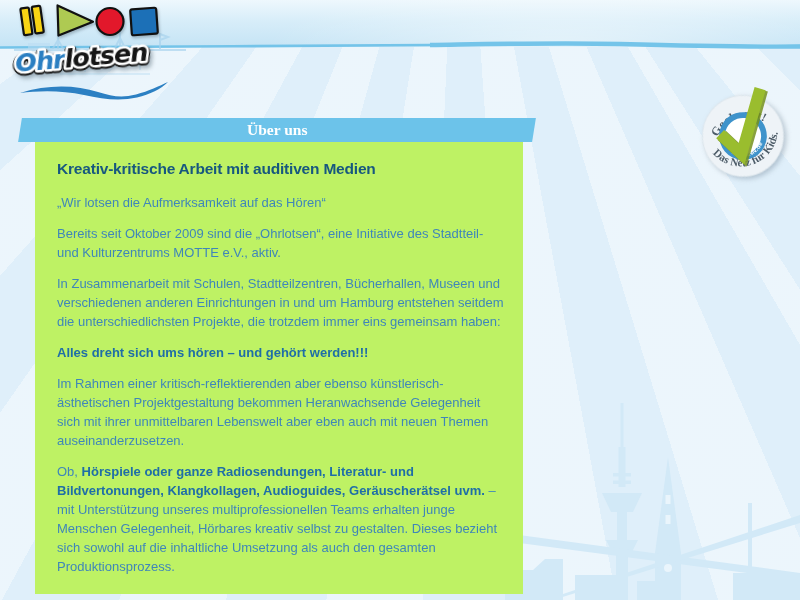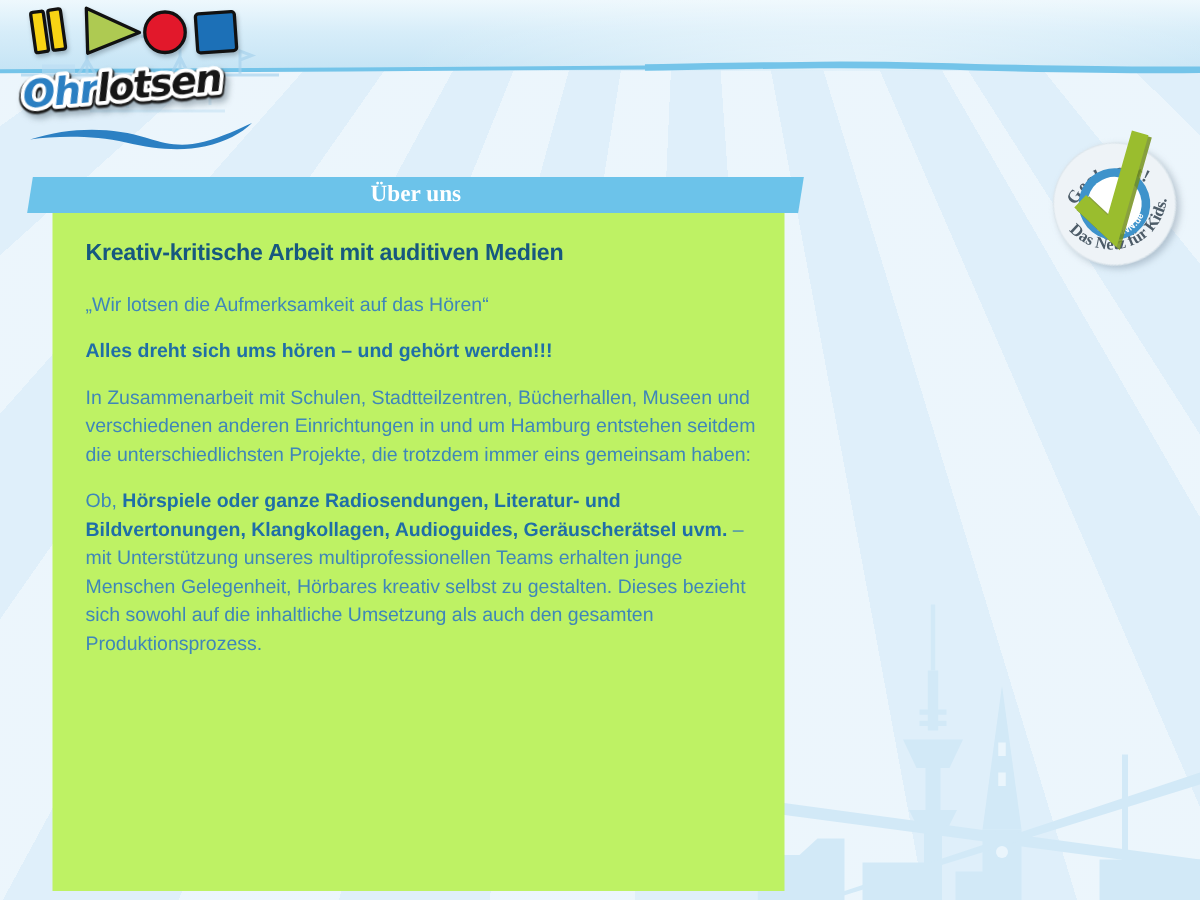--- a/index.html
+++ b/index.html
@@ -158,17 +158,19 @@
 </div>
 
 <div class="title-bar">
   <span>Über uns</span>
 </div>
 
 <div class="panel">
   <h1>Kreativ-kritische Arbeit mit auditiven Medien</h1>
   <div>
       <p><span>„Wir lotsen die Aufmerksamkeit auf das Hören“</span></p>
+      <p><span>Bereits seit Oktober 2009 sind die „Ohrlotsen“, eine Initiative des Stadtteil- und Kulturzentrums MOTTE e.V., aktiv.</span></p>
+      <p><span>In Zusammenarbeit mit Schulen, Stadtteilzentren, Bücherhallen, Museen und verschiedenen anderen Einrichtungen in und um Hamburg entstehen seitdem die unterschiedlichsten Projekte, die trotzdem immer eins gemeinsam haben:</span></p>
       <p><span class="bold">Alles dreht sich ums hören – und gehört werden!!!</span></p>
-      <p><span>In Zusammenarbeit mit Schulen, Stadtteilzentren, Bücherhallen, Museen und verschiedenen anderen Einrichtungen in und um Hamburg entstehen seitdem die unterschiedlichsten Projekte, die trotzdem immer eins gemeinsam haben:</span></p>
+      <p><span>Im Rahmen einer kritisch-reflektierenden aber ebenso künstlerisch-ästhetischen Projektgestaltung bekommen Heranwachsende Gelegenheit sich mit ihrer unmittelbaren Lebenswelt aber eben auch mit neuen Themen auseinanderzusetzen.</span></p>
       <p><span>Ob, </span><span class="bold">Hörspiele oder ganze Radiosendungen, Literatur- und Bildvertonungen, Klangkollagen, Audioguides, Geräuscherätsel uvm.</span><span> – mit Unterstützung unseres multiprofessionellen Teams erhalten junge Menschen Gelegenheit, Hörbares kreativ selbst zu gestalten. Dieses bezieht sich sowohl auf die inhaltliche Umsetzung als auch den gesamten Produktionsprozess.</span></p>
     </div>
 </div>
 
 </body></html>

